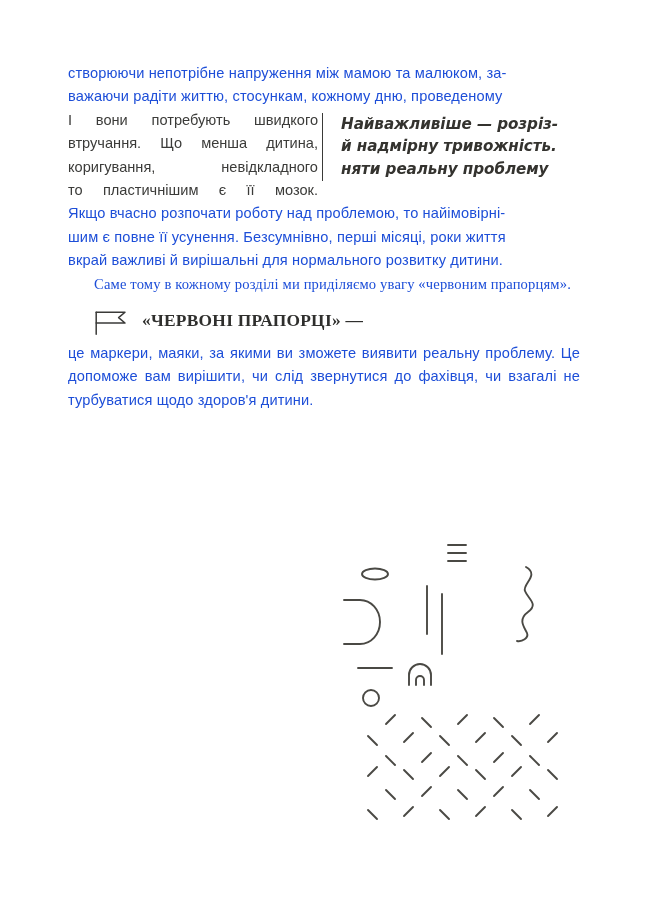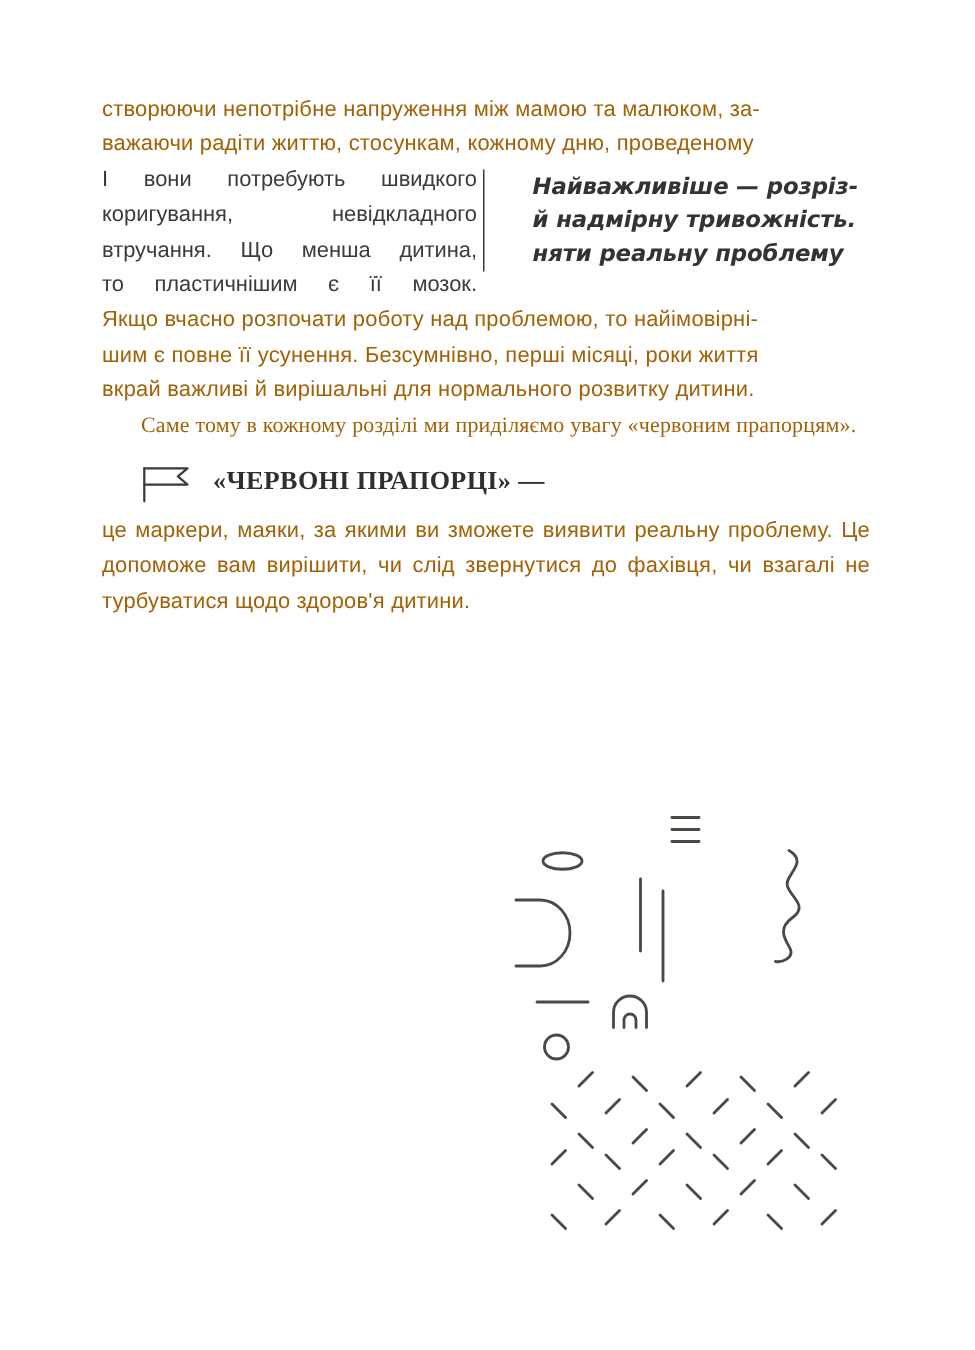--- a/index.html
+++ b/index.html
@@ -31,33 +31,33 @@
     top: 62px;
     width: 512px;
   }
 
   p.body {
     margin: 0;
     font-size: 14.6px;
     line-height: 23.4px;
     text-align: justify;
     text-justify: inter-word;
-    color: #a16207;
+    color: #1d4ed8;
     letter-spacing: 0.01em;
     -moz-text-align-last: left;
     text-align-last: left;
   }
   p.body.indent { text-indent: 26px; font-family: Liberation Serif, serif; }
 
   
   .quote-float {
     float: right;
     width: 258px;
     margin: 4px 0 4px 0;
-    padding: 0 0 0 32px;
+    padding: 0 0 0 18px;
     border-left: 1.6px solid #3a3a38;
     box-sizing: border-box;
     shape-outside: inset(0);
   }
   .quote-float .qline {
     margin: 0;
     font-family: "DejaVu Sans", sans-serif;
     font-weight: bold;
     font-style: italic;
     font-size: 15.2px;
@@ -129,22 +129,22 @@
 
     <p class="body"><span>створюючи непотрібне напруження між мамою та малюком, за-</span><br><span>важаючи радіти життю, стосункам, кожному дню, проведеному</span><br></p>
 
     <div class="para-with-quote">
       <blockquote class="quote-float">
         <p class="qline">Найважливіше — розріз-</p>
         <p class="qline">й надмірну тривожність.</p>
         <p class="qline">няти реальну проблему</p>
       </blockquote>
       <span class="nl">І вони потребують швидкого</span>
+      <span class="nl">втручання. Що менша дитина,</span>
       <span class="nl">коригування, невідкладного</span>
-      <span class="nl">втручання. Що менша дитина,</span>
       <span class="nl last">то пластичнішим є її мозок.</span>
     </div>
 
     <p class="body"><span>Якщо вчасно розпочати роботу над проблемою, то найімовірні-</span><br><span>шим є повне її усунення. Безсумнівно, перші місяці, роки життя</span><br><span>вкрай важливі й вирішальні для нормального розвитку дитини.</span></p>
 
     <p class="body indent">Саме тому в кожному розділі ми приділяємо увагу «червоним прапорцям».</p>
 
     <div class="spacer-14"></div>
 
     <div class="flag-head">

